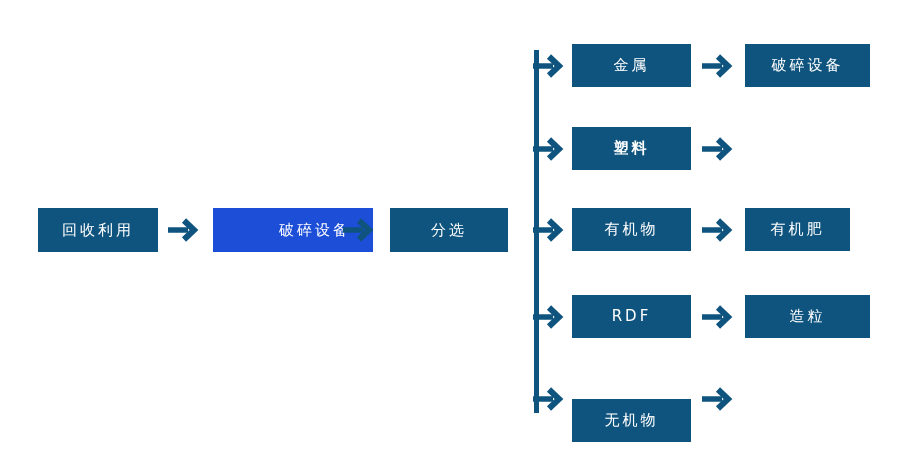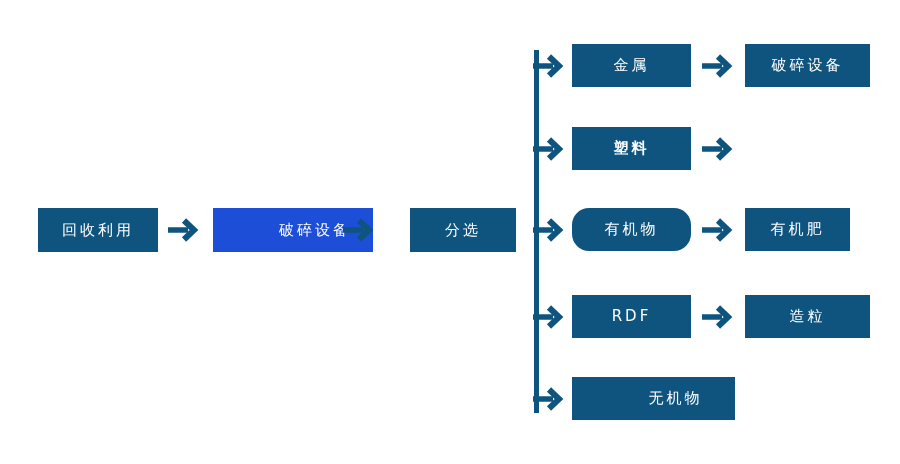--- a/index.html
+++ b/index.html
@@ -61,21 +61,21 @@
     <polyline points="16,3.5 26,13 16,22.5"></polyline>
   </svg>
 
   <div class="node main red" style="left:213px; top:208px; width:116px;">破碎设备</div>
 
   <svg class="arrow" style="left:343px; top:217px;" viewBox="0 0 34 26">
     <line x1="0" y1="13" x2="20" y2="13"></line>
     <polyline points="16,3.5 26,13 16,22.5"></polyline>
   </svg>
 
-  <div class="node main blue" style="left:410px; top:208px; width:106px;">分选</div>
+  <div class="node main blue" style="left:390px; top:208px; width:118px;">分选</div>
 
   <div class="bus"></div>
 
   <svg class="arrow" style="left:533px; top:53px;" viewBox="0 0 34 26">
     <line x1="0" y1="13" x2="20" y2="13"></line>
     <polyline points="16,3.5 26,13 16,22.5"></polyline>
   </svg>
   <div class="node blue" style="left:572px; top:44px; width:119px;">金属</div>
   <svg class="arrow" style="left:702px; top:53px;" viewBox="0 0 34 26">
     <line x1="0" y1="13" x2="20" y2="13"></line>
@@ -90,21 +90,21 @@
   <div class="node blue" style="left:572px; top:127px; width:119px;font-weight:bold;">塑料</div>
   <svg class="arrow" style="left:702px; top:136px;" viewBox="0 0 34 26">
     <line x1="0" y1="13" x2="20" y2="13"></line>
     <polyline points="16,3.5 26,13 16,22.5"></polyline>
   </svg>
 
   <svg class="arrow" style="left:533px; top:217px;" viewBox="0 0 34 26">
     <line x1="0" y1="13" x2="20" y2="13"></line>
     <polyline points="16,3.5 26,13 16,22.5"></polyline>
   </svg>
-  <div class="node blue" style="left:572px; top:208px; width:119px;border-radius:17px;">有机物</div>
+  <div class="node blue" style="left:572px; top:208px; width:119px;">有机物</div>
   <svg class="arrow" style="left:702px; top:217px;" viewBox="0 0 34 26">
     <line x1="0" y1="13" x2="20" y2="13"></line>
     <polyline points="16,3.5 26,13 16,22.5"></polyline>
   </svg>
   <div class="node blue" style="left:745px; top:208px; width:105px;">有机肥</div>
 
   <svg class="arrow" style="left:533px; top:304px;" viewBox="0 0 34 26">
     <line x1="0" y1="13" x2="20" y2="13"></line>
     <polyline points="16,3.5 26,13 16,22.5"></polyline>
   </svg>
@@ -112,19 +112,19 @@
   <svg class="arrow" style="left:702px; top:304px;" viewBox="0 0 34 26">
     <line x1="0" y1="13" x2="20" y2="13"></line>
     <polyline points="16,3.5 26,13 16,22.5"></polyline>
   </svg>
   <div class="node blue" style="left:745px; top:295px; width:125px;">造粒</div>
 
   <svg class="arrow" style="left:533px; top:386px;" viewBox="0 0 34 26">
     <line x1="0" y1="13" x2="20" y2="13"></line>
     <polyline points="16,3.5 26,13 16,22.5"></polyline>
   </svg>
-  <div class="node blue" style="left:572px; top:377px; width:119px;padding-left:44px;">无机物</div>
+  <div class="node blue" style="left:572px; top:399px; width:119px;">无机物</div>
   <svg class="arrow" style="left:702px; top:386px;" viewBox="0 0 34 26">
     <line x1="0" y1="13" x2="20" y2="13"></line>
     <polyline points="16,3.5 26,13 16,22.5"></polyline>
   </svg>
 
 </div>
 
 </body></html>

